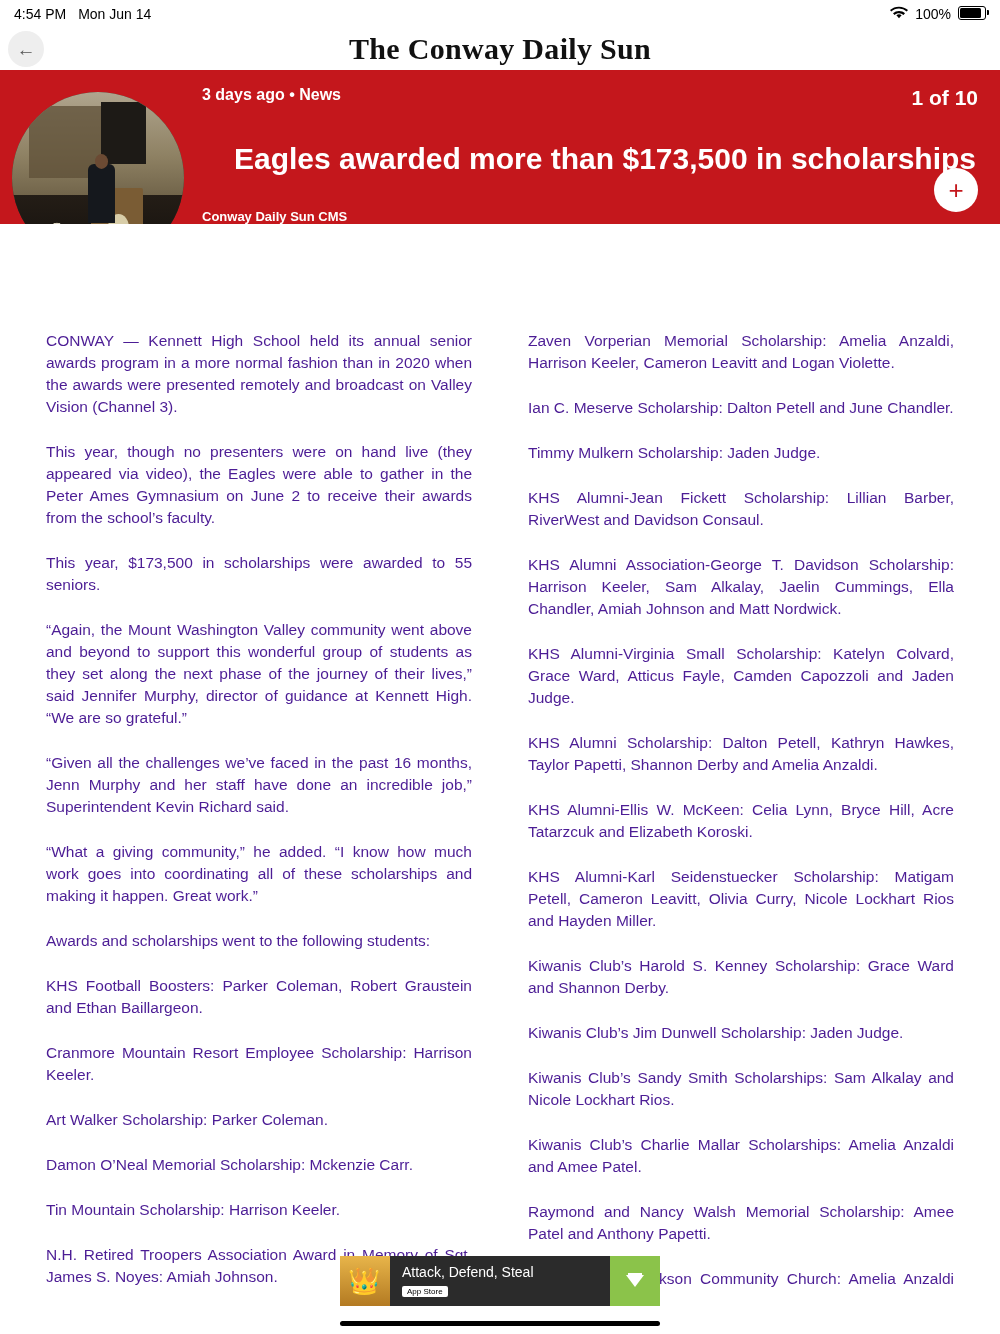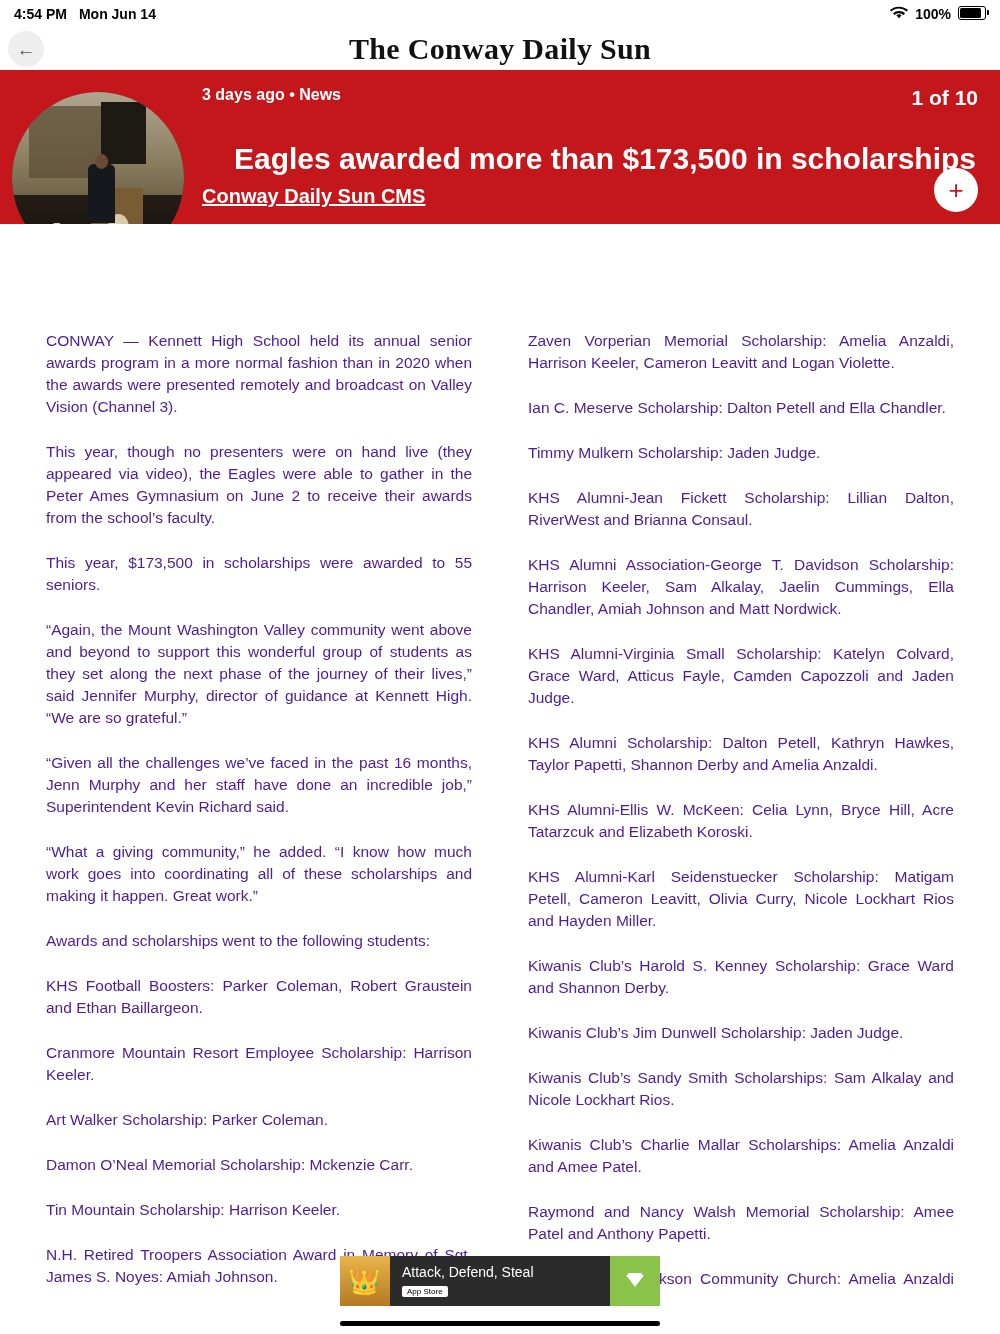--- a/index.html
+++ b/index.html
@@ -15,21 +15,21 @@
     position: relative;
   }
 
   
   .status-bar {
     height: 28px;
     display: flex;
     align-items: center;
     padding: 0 14px;
     font-size: 14px;
-    font-weight: bold;
+    font-weight: normal;
     color: #000;
     background: #ffffff;
   }
   .status-left { display: flex; align-items: center; gap: 12px; }
   .status-right { margin-left: auto; display: flex; align-items: flex-start; gap: 7px; }
   .wifi-icon { display: inline-block; }
   .battery {
     width: 26px;
     height: 12px;
     border: 1.6px solid #000;
@@ -168,24 +168,23 @@
     right: 24px;
     top: 72px;
     font-size: 30px;
     font-weight: bold;
     line-height: 1.15;
     margin-left: 32px;
   }
   .hero-source {
     position: absolute;
     left: 202px;
-    bottom: 16px;
-    font-size: 20px;
-    font-weight: bold;
-    text-decoration: underline;
+    bottom: 0;
+    font-size: 13px;
+    font-weight: bold;
   }
   .hero-add {
     position: absolute;
     right: 22px;
     bottom: 12px;
     width: 44px;
     height: 44px;
     border-radius: 50%;
     background: #ffffff;
     color: #c4171c;
@@ -359,23 +358,23 @@
       <p>“Given all the challenges we’ve faced in the past 16 months, Jenn Murphy and her staff have done an incredible job,” Superintendent Kevin Richard said.</p>
       <p>“What a giving community,” he added. “I know how much work goes into coordinating all of these scholarships and making it happen. Great work.”</p>
       <p>Awards and scholarships went to the following students:</p>
       <p>KHS Football Boosters: Parker Coleman, Robert Graustein and Ethan Baillargeon.</p>
       <p>Cranmore Mountain Resort Employee Scholarship: Harrison Keeler.</p>
       <p>Art Walker Scholarship: Parker Coleman.</p>
       <p>Damon O’Neal Memorial Scholarship: Mckenzie Carr.</p>
       <p>Tin Mountain Scholarship: Harrison Keeler.</p>
       <p>N.H. Retired Troopers Association Award in Memory of Sgt. James S. Noyes: Amiah Johnson.</p>
       <p>Zaven Vorperian Memorial Scholarship: Amelia Anzaldi, Harrison Keeler, Cameron Leavitt and Logan Violette.</p>
-      <p>Ian C. Meserve Scholarship: Dalton Petell and Ella Chandler.</p>
+      <p>Ian C. Meserve Scholarship: Dalton Petell and June Chandler.</p>
       <p>Timmy Mulkern Scholarship: Jaden Judge.</p>
-      <p>KHS Alumni-Jean Fickett Scholarship: Lillian Dalton, RiverWest and Brianna Consaul.</p>
+      <p>KHS Alumni-Jean Fickett Scholarship: Lillian Barber, RiverWest and Davidson Consaul.</p>
       <p>KHS Alumni Association-George T. Davidson Scholarship: Harrison Keeler, Sam Alkalay, Jaelin Cummings, Ella Chandler, Amiah Johnson and Matt Nordwick.</p>
       <p>KHS Alumni-Virginia Small Scholarship: Katelyn Colvard, Grace Ward, Atticus Fayle, Camden Capozzoli and Jaden Judge.</p>
       <p>KHS Alumni Scholarship: Dalton Petell, Kathryn Hawkes, Taylor Papetti, Shannon Derby and Amelia Anzaldi.</p>
       <p>KHS Alumni-Ellis W. McKeen: Celia Lynn, Bryce Hill, Acre Tatarzcuk and Elizabeth Koroski.</p>
       <p>KHS Alumni-Karl Seidenstuecker Scholarship: Matigam Petell, Cameron Leavitt, Olivia Curry, Nicole Lockhart Rios and Hayden Miller.</p>
       <p>Kiwanis Club’s Harold S. Kenney Scholarship: Grace Ward and Shannon Derby.</p>
       <p>Kiwanis Club’s Jim Dunwell Scholarship: Jaden Judge.</p>
       <p>Kiwanis Club’s Sandy Smith Scholarships: Sam Alkalay and Nicole Lockhart Rios.</p>
       <p>Kiwanis Club’s Charlie Mallar Scholarships: Amelia Anzaldi and Amee Patel.</p>
       <p>Raymond and Nancy Walsh Memorial Scholarship: Amee Patel and Anthony Papetti.</p>

